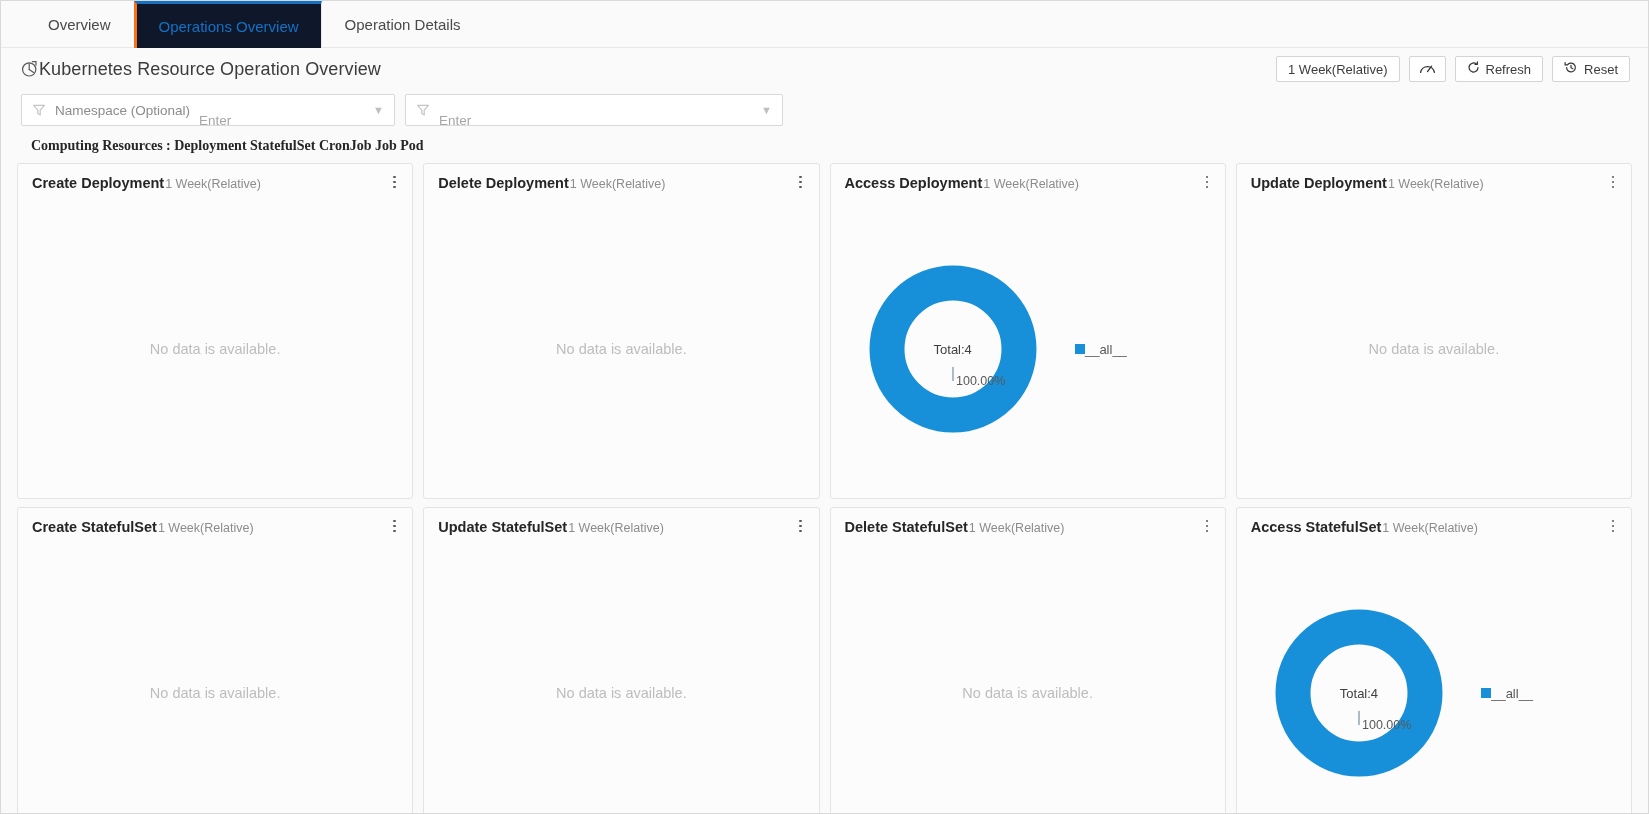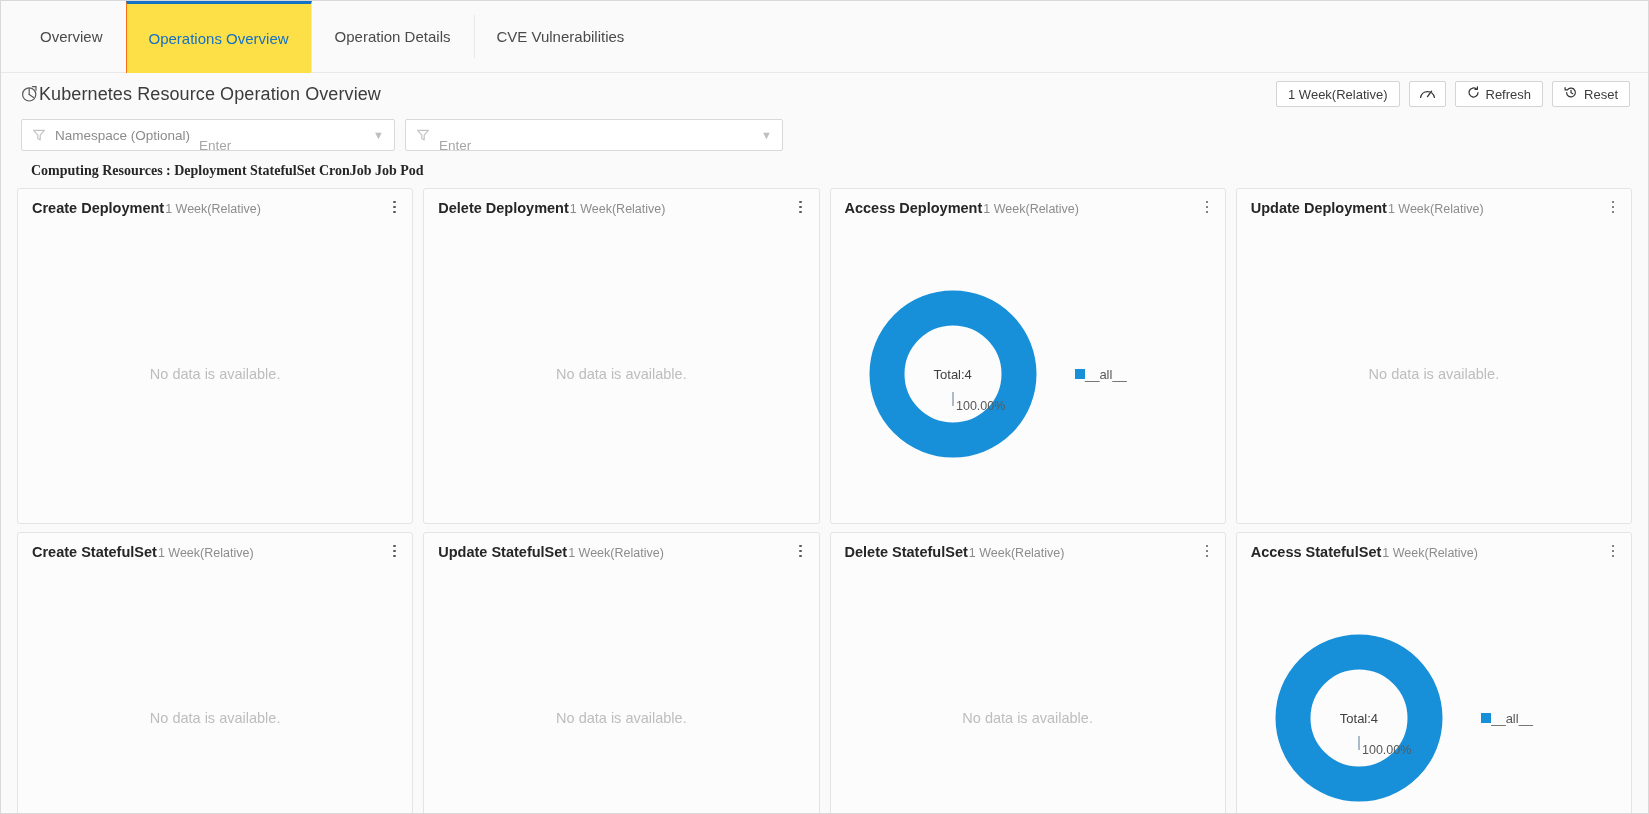--- a/index.html
+++ b/index.html
@@ -13,26 +13,26 @@
   #app {
     position: relative;
     width: 1649px; height: 814px;
     background: #fafafa;
     border: 1px solid #d9d9d9;
     overflow: hidden;
   }
 
   
   .tabbar {
-    height: 72px;
+    height: 47px;
     background: #fafafa;
     border-bottom: 1px solid #e8e8e8;
     display: flex;
     align-items: stretch;
-    padding-left: 16px;
+    padding-left: 24px;
   }
   .tab {
     display: flex;
     align-items: center;
     padding: 0 22px;
     font-size: 15px;
     color: #4a4a4a;
     background: transparent;
     border-left: 1px solid transparent;
     border-right: 1px solid transparent;
@@ -41,23 +41,23 @@
     position: relative;
   }
   .tab + .tab::before {
     content: "";
     position: absolute;
     left: 0; top: 14px; bottom: 14px;
     width: 1px;
     background: #e8e8e8;
   }
   .tab.active {
-    background: #fde047;
+    background: #0f172a;
     color: #1471c4;
-    border-left: 1px solid #f97316;
+    border-left: 3px solid #f97316;
     border-right: 1px solid #e8e8e8;
     border-top: 3px solid #1471c4;
     margin-bottom: -1px;
     z-index: 2;
     align-items: center;
   }
   .tab.active::before { display: none; }
   .tab.active + .tab::before { display: none; }
 
   
@@ -247,23 +247,20 @@
 
   <div class="tabbar">
     <div class="tab">
       <span>Overview</span>
     </div>
     <div class="tab active">
       <span>Operations Overview</span>
     </div>
     <div class="tab">
       <span>Operation Details</span>
-    </div>
-    <div class="tab">
-      <span>CVE Vulnerabilities</span>
     </div>
   </div>
 
   <div class="titlerow">
     <div class="title-left">
       <span>
         <svg class="title-icon" viewBox="0 0 18 18" fill="none" stroke="#595959" stroke-width="1.2">
           <circle cx="8.2" cy="9.4" r="6.6"></circle>
           <path d="M11.4 1.6 h3.6 v3.6" stroke-linecap="round"></path>
           <path d="M8.2 9.4 V3.6" stroke-linecap="round"></path>

